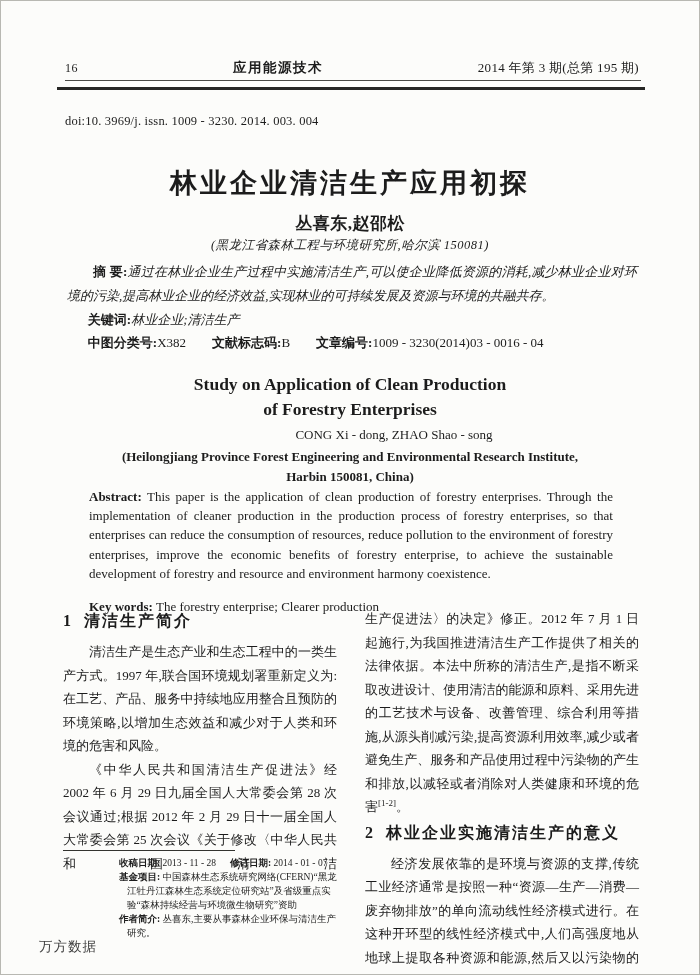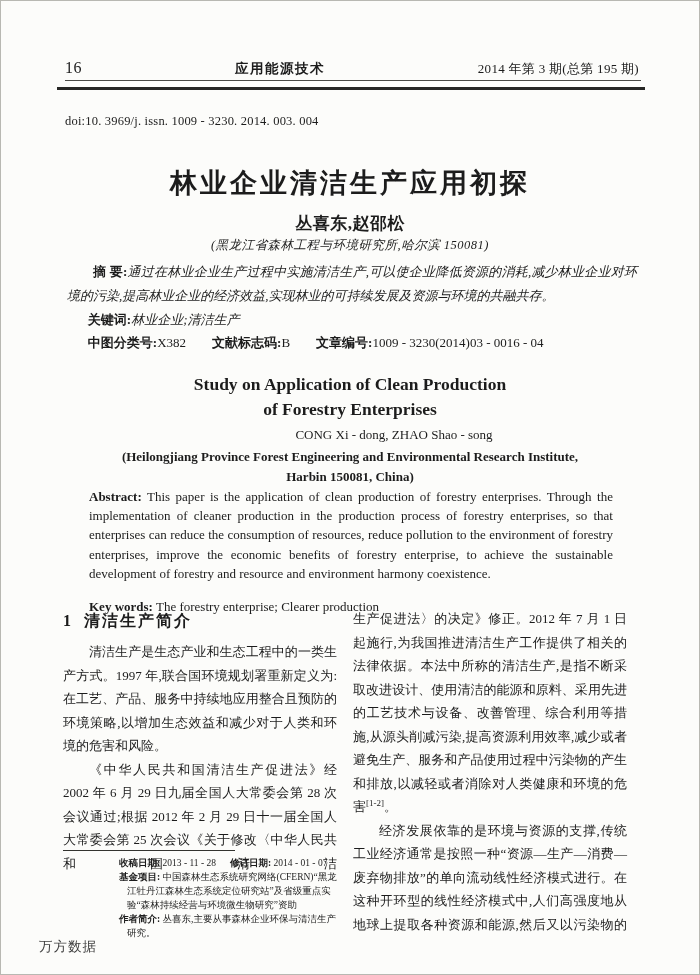--- a/index.html
+++ b/index.html
@@ -16,21 +16,21 @@
     border:1px solid #b8b8b2;
     overflow:hidden;
     color:#1c1c1c;
   }
   
   .header-row{
     position:absolute;top:58px;left:64px;right:60px;height:20px;
     display:flex;align-items:baseline;justify-content:space-between;
     font-size:13px;
   }
-  .page-number{font-size:16px;letter-spacing:.5px;}
+  .page-number{font-size:12px;letter-spacing:.5px;}
   .journal-name{font-weight:bold;font-size:13.5px;letter-spacing:1.5px;}
   .issue-info{font-size:13px;letter-spacing:.3px;}
   .rule-thin{position:absolute;top:79px;left:64px;right:58px;height:1px;background:#4a4a46;}
   .rule-thick{position:absolute;top:86px;left:56px;right:54px;height:2.5px;background:#262624;}
   .doi-line{position:absolute;top:113px;left:64px;font-size:12.5px;letter-spacing:.2px;}
   
   .title-cn{
     position:absolute;top:146px;left:0;width:100%;
     text-align:center;font-size:27px;font-weight:bold;letter-spacing:3px;
   }
@@ -58,21 +58,21 @@
   .abstract-en{
     position:absolute;top:486px;left:88px;width:524px;
     font-size:13px;line-height:19.2px;text-align:justify;margin:0;
   }
   .abstract-en .lbl{font-weight:bold;}
   .kw-en{position:absolute;top:583px;left:88px;width:524px;font-size:13px;line-height:19px;}
   .kw-en .lbl{font-weight:bold;}
   
   .col{position:absolute;top:606px;width:274px;font-size:13px;line-height:23.5px;text-align:justify;}
   .col-left{left:62px;}
-  .col-right{left:352px;}
+  .col-right{left:364px;}
   .sec-heading{font-size:16px;letter-spacing:2px;line-height:24px;margin:2px 0 7px;text-align:left;}
   .sec-heading .num{letter-spacing:0;margin-right:13px;}
   .col p{margin:0;}
   .indent{text-indent:2em;}
   .fill-last{text-align-last:justify;}
   sup{font-size:9px;line-height:0;}
   
   .fn-sep{position:absolute;top:849px;left:62px;width:172px;height:1px;background:#33332f;}
   .footnote{position:absolute;top:855px;left:74px;width:268px;
     font-size:9.5px;line-height:14px;text-align:left;}
@@ -125,20 +125,21 @@
     <span>The forestry enterprise; Clearer production</span></p>
 
   <div class="col col-left">
     <h2 class="sec-heading"><span class="num">1</span><span>清洁生产简介</span></h2>
     <p class="indent">清洁生产是生态产业和生态工程中的一类生产方式。1997 年,联合国环境规划署重新定义为:在工艺、产品、服务中持续地应用整合且预防的环境策略,以增加生态效益和减少对于人类和环境的危害和风险。</p>
     <p class="indent fill-last">《中华人民共和国清洁生产促进法》经 2002 年 6 月 29 日九届全国人大常委会第 28 次会议通过;根据 2012 年 2 月 29 日十一届全国人大常委会第 25 次会议《关于修改〈中华人民共和国清洁</p>
   </div>
 
   <div class="col col-right">
     <p><span>生产促进法〉的决定》修正。2012 年 7 月 1 日起施行,为我国推进清洁生产工作提供了相关的法律依据。本法中所称的清洁生产,是指不断采取改进设计、使用清洁的能源和原料、采用先进的工艺技术与设备、改善管理、综合利用等措施,从源头削减污染,提高资源利用效率,减少或者避免生产、服务和产品使用过程中污染物的产生和排放,以减轻或者消除对人类健康和环境的危害</span><sup>[1-2]</sup><span>。</span></p>
+    <h2 class="sec-heading"><span class="num">2</span><span>林业企业实施清洁生产的意义</span></h2>
     <p class="indent fill-last">经济发展依靠的是环境与资源的支撑,传统工业经济通常是按照一种“资源—生产—消费—废弃物排放”的单向流动线性经济模式进行。在这种开环型的线性经济模式中,人们高强度地从地球上提取各种资源和能源,然后又以污染物的</p>
   </div>
 
   <div class="fn-sep"></div>
   <div class="footnote">
     <div class="fn-line"><span class="lbl">收稿日期:</span> <span>2013 - 11 - 28</span><span class="lbl2">修订日期:</span> <span>2014 - 01 - 07</span></div>
     <div class="fn-hang"><span class="lbl">基金项目:</span> <span>中国森林生态系统研究网络(CFERN)“黑龙江牡丹江森林生态系统定位研究站”及省级重点实验“森林持续经营与环境微生物研究”资助</span></div>
     <div class="fn-hang"><span class="lbl">作者简介:</span> <span>丛喜东,主要从事森林企业环保与清洁生产研究。</span></div>
   </div>
 

